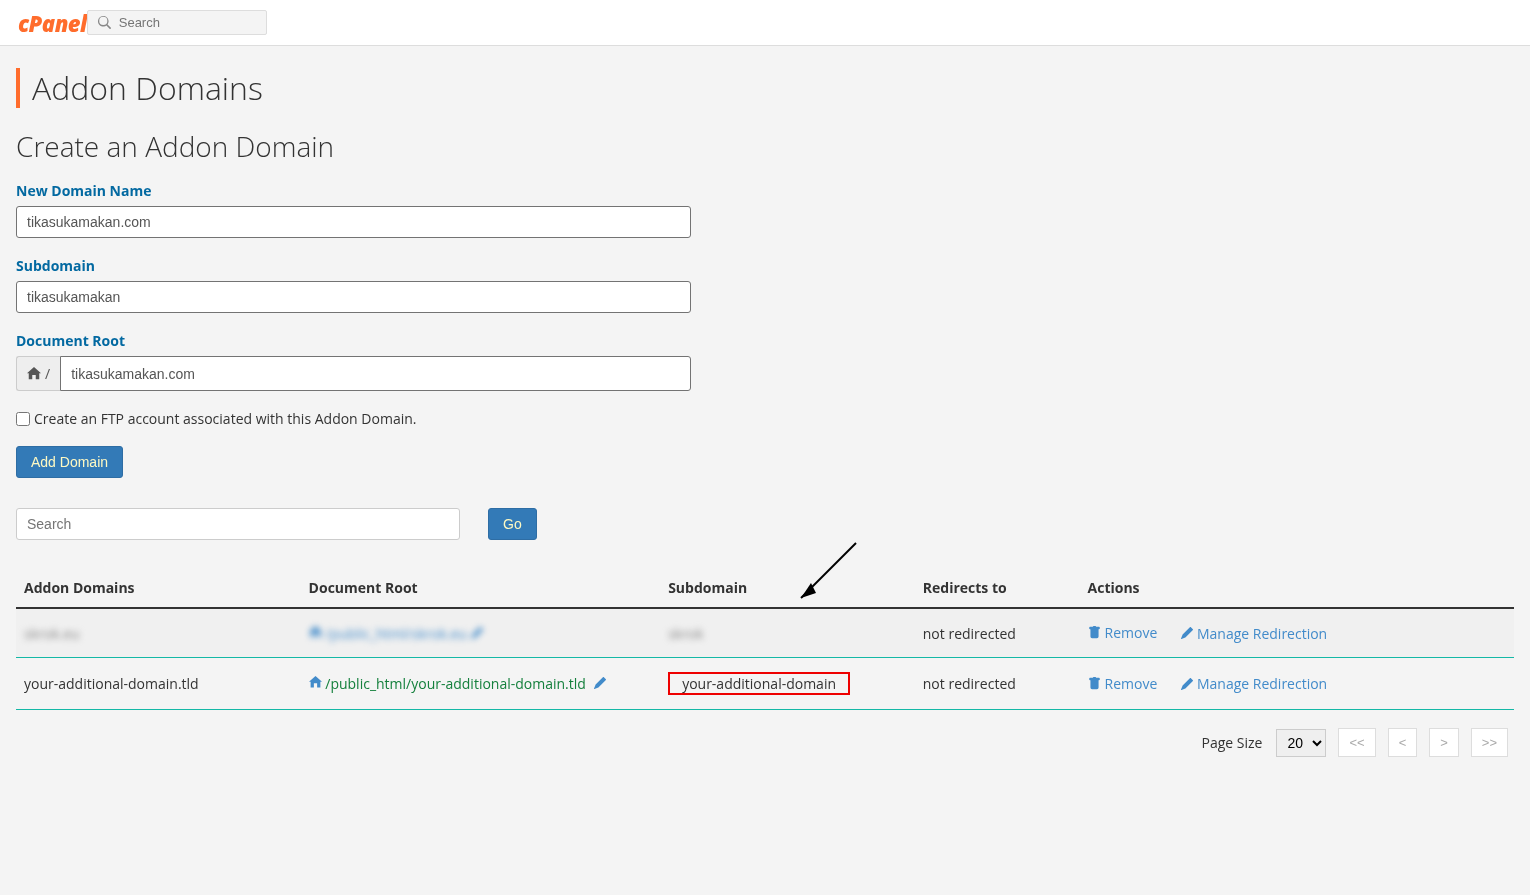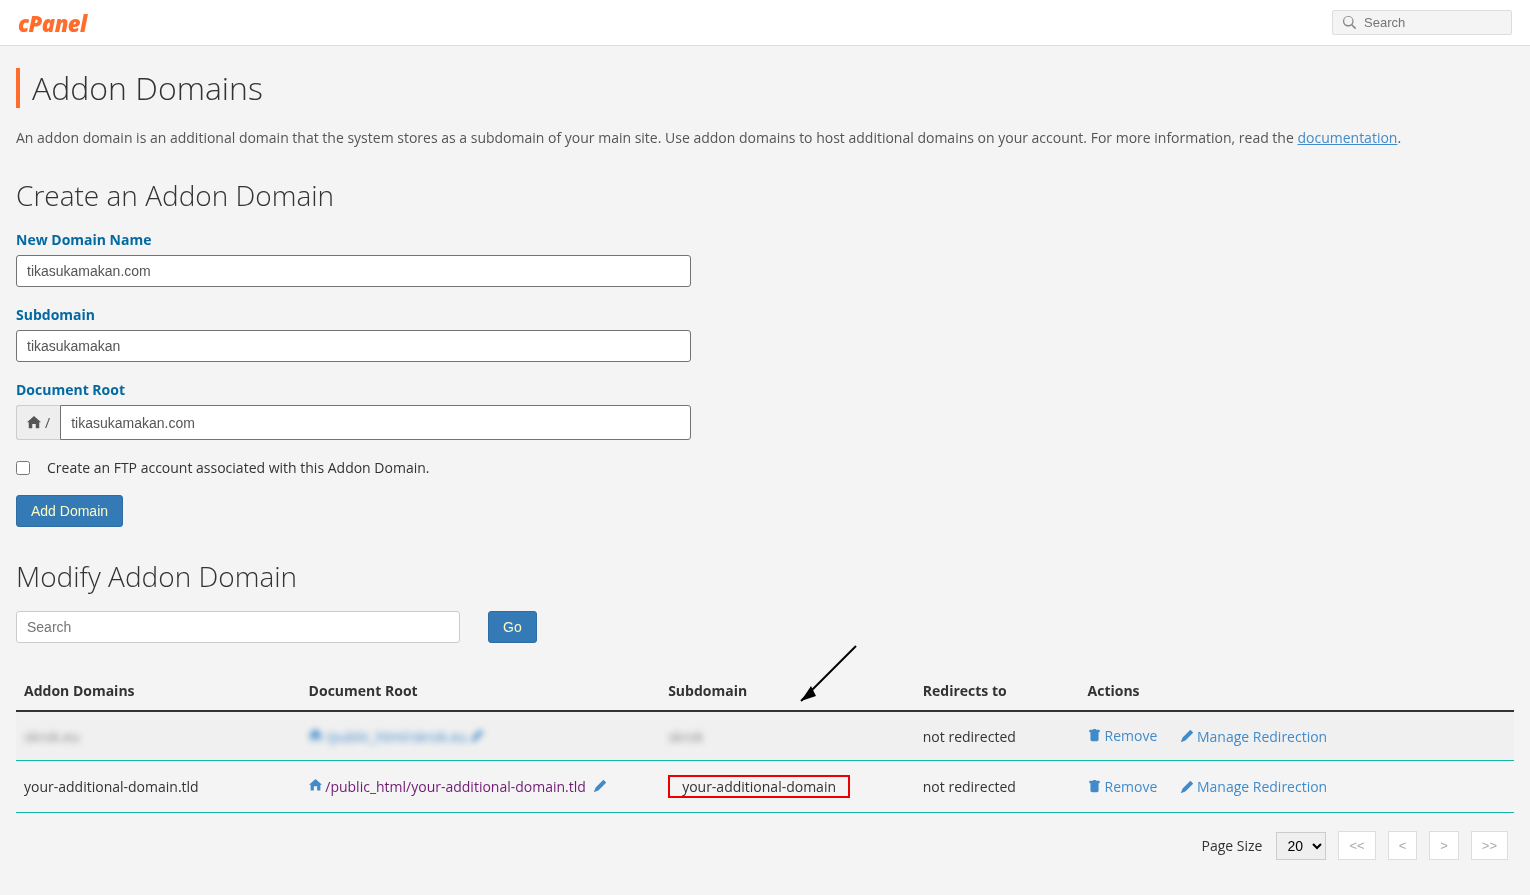--- a/index.html
+++ b/index.html
@@ -1,19 +1,19 @@
 <!DOCTYPE html>
 <html><head>
   <meta charset="utf-8">
   <style>
     * { box-sizing: border-box; margin: 0; padding: 0; }
     body { font-family: "Open Sans", Arial, sans-serif; font-size: 14px; color: #333; background: #f4f4f4; }
     
     
-    .header { background: #fff; border-bottom: 1px solid #ddd; display: flex; justify-content: space-between; align-items: center; padding: 8px 18px; height: 46px; }
+    .header { background: #fff; border-bottom: 1px solid #ddd; display: flex; align-items: center; padding: 8px 18px; height: 46px; }
     .logo { font-style: italic; font-weight: 900; font-size: 22px; color: #ff6c2c; letter-spacing: -0.5px; }
     .search-box { display: flex; align-items: center; background: #f4f4f4; border: 1px solid #ddd; padding: 4px 10px; border-radius: 2px; width: 180px; }
     .search-box svg { margin-right: 8px; fill: #888; flex-shrink: 0; }
     .search-box input { border: none; background: transparent; outline: none; font-size: 13px; width: 100%; color: #888; }
     
     
     .content { padding: 10px 16px; }
     .page-title-wrap { display: flex; align-items: center; margin: 10px 0 18px 0; }
     .page-title-bar { width: 4px; height: 40px; background: #ff6c2c; margin-right: 12px; }
     .page-title { font-size: 32px; font-weight: 300; color: #333; }
@@ -24,39 +24,39 @@
     .section-title { font-size: 28px; font-weight: 300; color: #333; margin-bottom: 16px; }
     
     .form-group { margin-bottom: 18px; }
     .form-label { font-weight: bold; font-size: 14px; margin-bottom: 6px; display: block; color: #0369a1; }
     .form-input { width: 675px; max-width: 100%; padding: 7px 10px; border: 1px solid #737373; border-radius: 3px; font-size: 14px; color: #555; }
     
     .input-group { display: flex; width: 675px; max-width: 100%; }
     .input-group-addon { background: #eee; border: 1px solid #ccc; border-right: none; padding: 7px 10px; border-radius: 3px 0 0 3px; display: flex; align-items: center; gap: 4px; color: #555; }
     .input-group .form-input { border-radius: 0 3px 3px 0; flex: 1; width: auto; }
     
-    .checkbox-row { display: flex; align-items: center; gap: 17px; margin-bottom: 18px; }
+    .checkbox-row { display: flex; align-items: center; gap: 4px; margin-bottom: 18px; }
     .checkbox-row input { width: 14px; height: 14px; }
     .checkbox-row label { font-size: 14px; color: #333; }
     
     .btn { display: inline-block; padding: 7px 14px; border-radius: 3px; font-size: 14px; cursor: pointer; border: 1px solid transparent; }
     .btn-primary { background: #337ab7; color: #fef9c3; border-color: #2e6da4; }
     
     
     .modify-section { margin-top: 30px; }
     .search-row { display: flex; gap: 28px; align-items: center; margin-bottom: 28px; }
     .search-input { width: 444px; padding: 7px 10px; border: 1px solid #ccc; border-radius: 3px; font-size: 14px; }
     
     .table { width: 100%; border-collapse: collapse; }
     .table th { text-align: left; padding: 10px 8px; font-weight: bold; font-size: 14px; border-bottom: 2px solid #333; }
     .table td { padding: 14px 8px; border-bottom: 1px solid #14b8a6; font-size: 14px; vertical-align: middle; }
     .table tr.row-bg { background: #f0f0f0; }
     .blurred { filter: blur(3px); color: #888; }
     .blurred-link { filter: blur(3px); color: #428bca; }
-    .link { color: #701a75; text-decoration: none; }
+    .link { color: #15803d; text-decoration: none; }
     .action-link { color: #428bca; display: inline-flex; align-items: center; gap: 4px; margin-right: 20px; text-decoration: none; }
     
     .highlight-box { border: 2px solid #e00; padding: 0 12px; display: inline-block; }
     
     .arrow-svg { position: absolute; pointer-events: none; }
     .arrow-container { position: relative; }
     
     .pagination { display: flex; justify-content: flex-end; align-items: center; gap: 12px; margin-top: 18px; padding-right: 6px; }
     .page-size-label { font-size: 14px; margin-right: 2px; }
     .page-size-select { padding: 4px 6px; border: 1px solid #ccc; font-size: 14px; }
@@ -74,23 +74,20 @@
     <input type="text" placeholder="Search" style="">
   </div>
 </div>
 
 <div class="content">
   <div class="page-title-wrap">
     <div class="page-title-bar"></div>
     <h1 class="page-title">Addon Domains</h1>
   </div>
   
-  <p class="description">
-    <span>An addon domain is an additional domain that the system stores as a subdomain of your main site. Use addon domains to host additional domains on your account. For more information, read the </span><a href="#">documentation</a><span>.</span>
-  </p>
   
   <h2 class="section-title">Create an Addon Domain</h2>
   
   <div class="form-group">
     <label class="form-label">New Domain Name</label>
     <input class="form-input" type="text" value="tikasukamakan.com" style="">
   </div>
   
   <div class="form-group">
     <label class="form-label">Subdomain</label>
@@ -111,21 +108,20 @@
   </div>
   
   <div class="checkbox-row">
     <input type="checkbox" id="ftpchk" style="">
     <label for="ftpchk">Create an FTP account associated with this Addon Domain.</label>
   </div>
   
   <button class="btn btn-primary">Add Domain</button>
   
   <div class="modify-section">
-    <h2 class="section-title">Modify Addon Domain</h2>
 
     <div class="search-row">
       <input class="search-input" type="text" placeholder="Search" style="">
       <button class="btn btn-primary">Go</button>
     </div>
 
     <div class="arrow-container">
       <svg class="arrow-svg" style="left:770px; top:-30px;" width="80" height="80" viewBox="0 0 80 80">
         <line x1="70" y1="5" x2="15" y2="60" stroke="#000" stroke-width="2"></line>
         <polygon points="15,60 25,45 30,55" fill="#000"></polygon>

